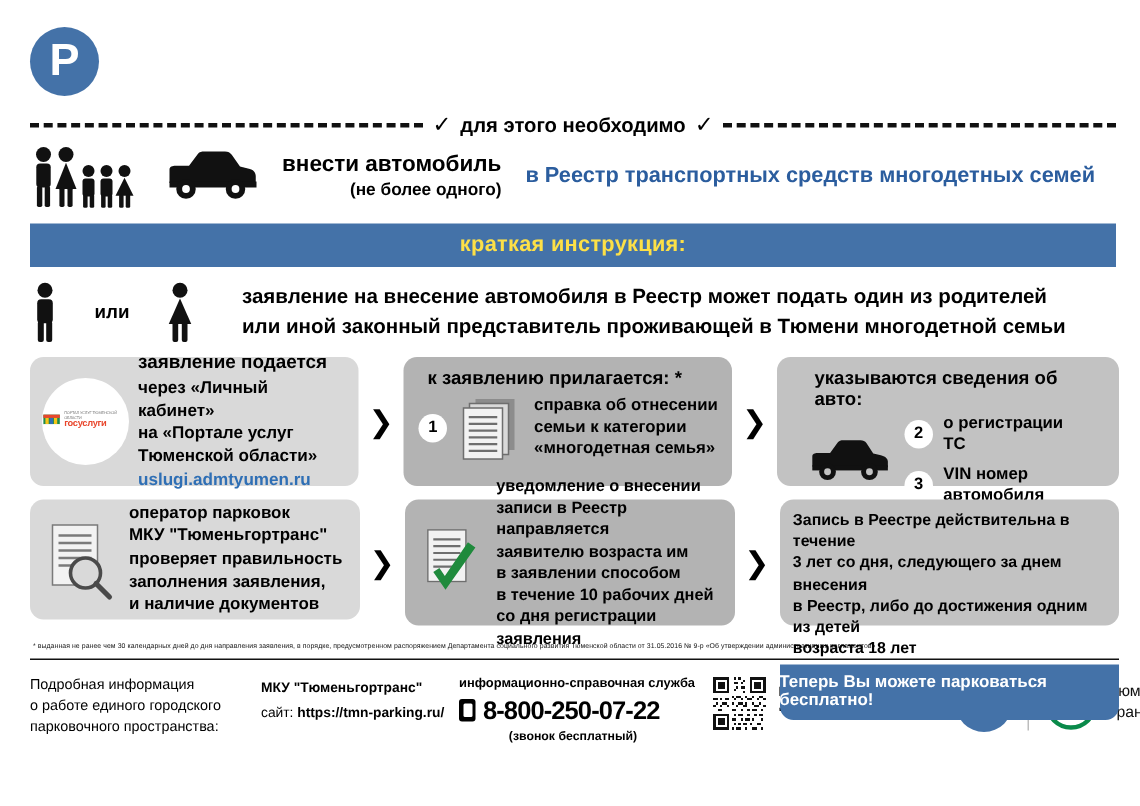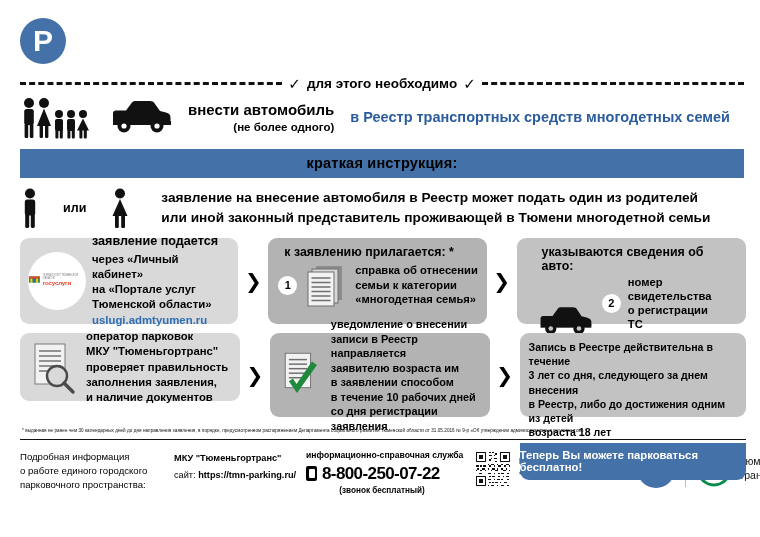--- a/index.html
+++ b/index.html
@@ -34,21 +34,21 @@
   .subrow{display:flex;align-items:center;padding:4px 10px 2px 20px;gap:6px;}
   .famicons{flex:0 0 auto;display:flex;align-items:flex-end;gap:1px;}
   .carsil{flex:0 0 auto;margin-left:4px;}
   .subtexts{flex:0 0 auto;margin-left:8px;text-align:right;}
   .sub-a{font-size:15px;font-weight:bold;line-height:1.15;}
   .sub-b{font-size:11.5px;font-weight:bold;line-height:1.2;margin-top:2px;}
   .sub-blue{font-size:14.5px;font-weight:bold;color:#2b5d9e;margin-left:10px;line-height:1.2;}
 
   
   .band{
-    margin:8px 16px 10px 20px;background:#4472a8;color:#000000;
+    margin:8px 16px 10px 20px;background:#4472a8;color:#fde047;
     text-align:center;font-size:14.5px;font-weight:bold;
     padding:6px 0 7px;letter-spacing:.2px;
   }
 
   
   .approw{display:flex;align-items:center;padding:0 16px 6px 22px;gap:20px;}
   .app-or{font-size:12.5px;font-weight:bold;margin:0 5px;}
   .app-text{font-size:13.7px;font-weight:bold;line-height:1.45;margin-left:12px;}
 
   
@@ -62,21 +62,21 @@
   .c-light{background:#d9d9d9;align-items:center;}
   .c-dark{background:#b3b3b3;}
   .c-mid{background:#c2c2c2;}
   .arrow{
     flex:0 0 30px;display:flex;align-items:center;justify-content:center;
     font-size:20px;font-weight:bold;color:#000;
   }
   .card1{width:232px;height:86px;padding:8px 10px 8px 8px;}
   .card2{width:232px;height:86px;padding:6px 8px;flex-direction:column;align-items:flex-start;}
   .card3{width:240px;height:86px;padding:6px 21px;flex-direction:column;align-items:flex-start;}
-  .card4{width:232px;height:68px;padding:12px 8px;}
+  .card4{width:232px;height:80px;padding:12px 8px;}
   .card5{width:232px;height:84px;padding:7px 8px;}
   .card6{width:240px;height:84px;padding:0;flex-direction:column;align-items:stretch;}
 
   .gosround{
     width:58px;height:58px;border-radius:50%;background:#fff;
     display:flex;align-items:center;justify-content:center;flex:0 0 auto;
     margin-right:6px;
   }
   .goswrap{display:flex;align-items:center;gap:2px;}
   .gostext{font-size:6.2px;font-weight:bold;color:#e8462c;letter-spacing:-0.2px;line-height:1;}
@@ -308,21 +308,20 @@
             <rect x="3" y="23" width="59.5" height="4" fill="#111"></rect>
             <circle cx="15" cy="28" r="6.6" fill="#111"></circle>
             <circle cx="15" cy="28" r="2.7" fill="#c2c2c2"></circle>
             <circle cx="48" cy="28" r="6.6" fill="#111"></circle>
             <circle cx="48" cy="28" r="2.7" fill="#c2c2c2"></circle>
           </svg>
           <div class="c3-lines">
             <div class="c3-item">
               <div class="num">2</div>
               <div>
-                <div class="c3-body">номер свидетельства</div>
                 <div class="c3-body">о регистрации ТС</div>
               </div>
             </div>
             <div class="c3-item">
               <div class="num">3</div>
               <div>
                 <div class="c3-body">VIN номер автомобиля</div>
               </div>
             </div>
           </div>

